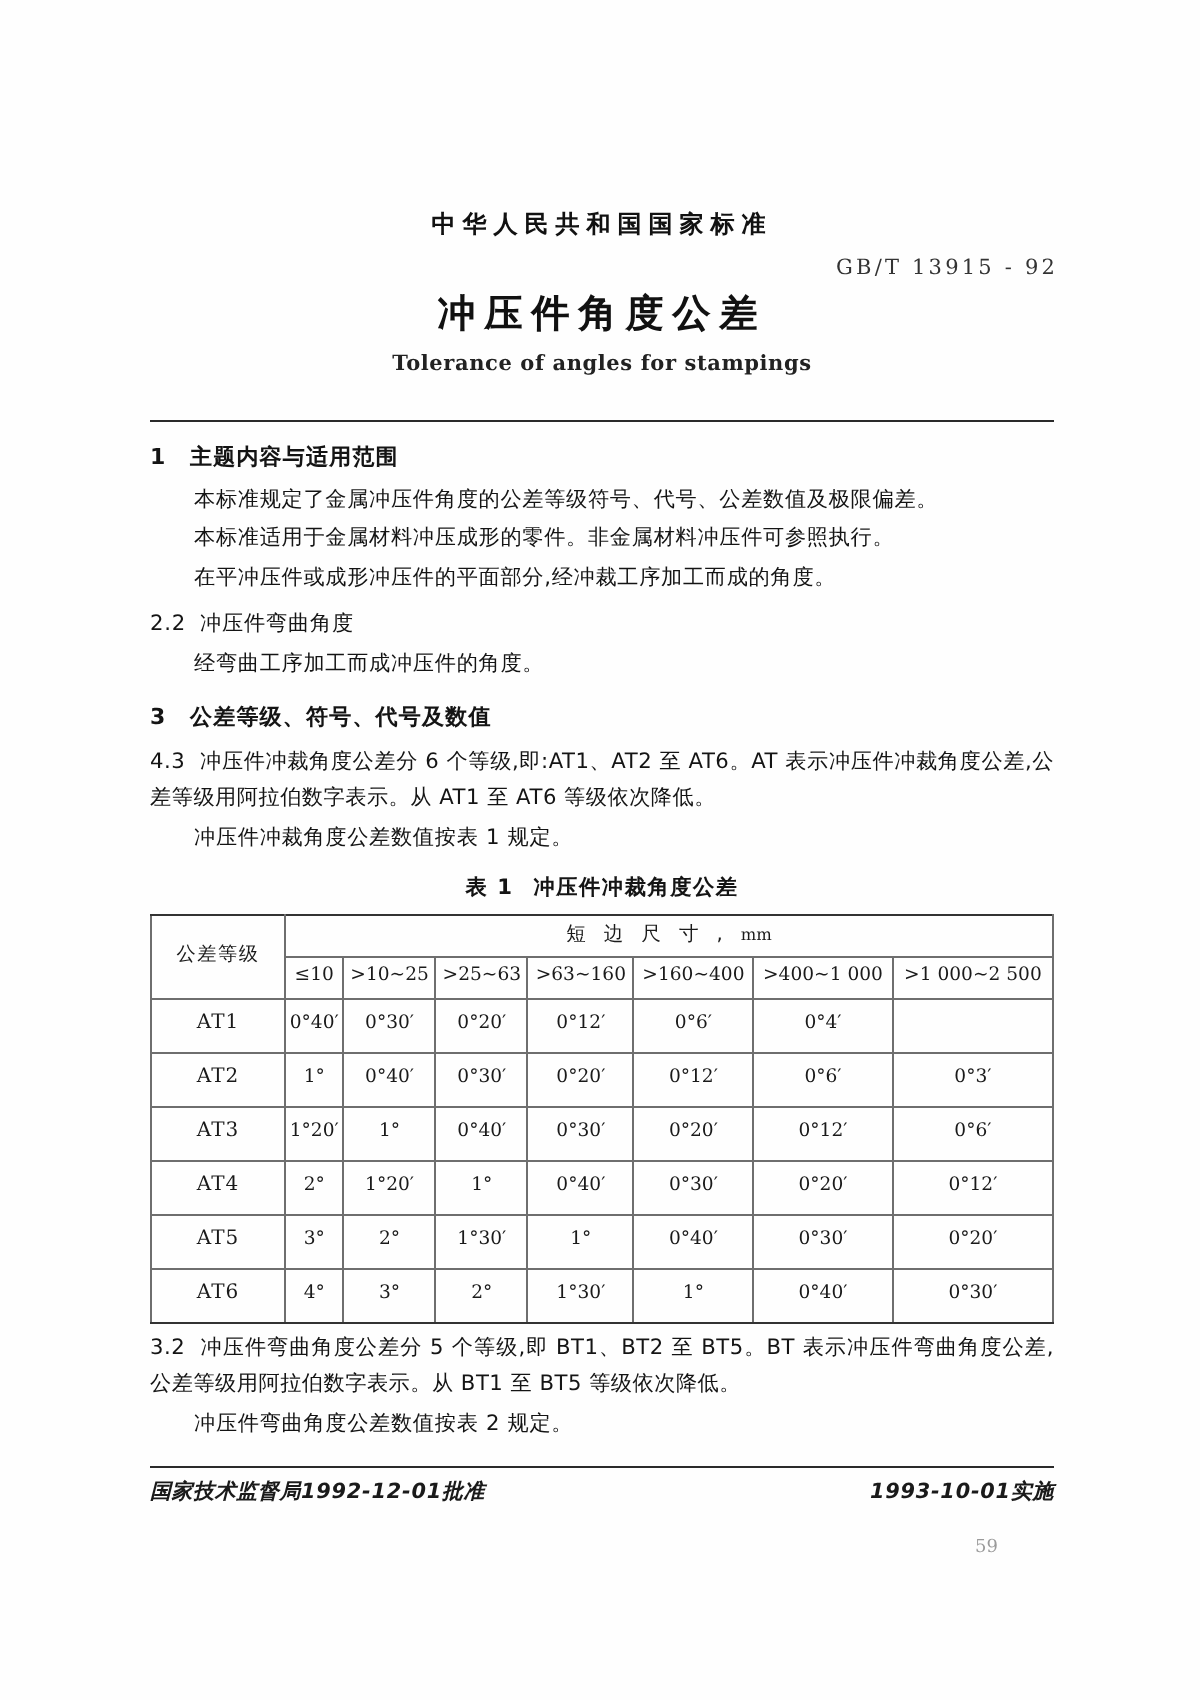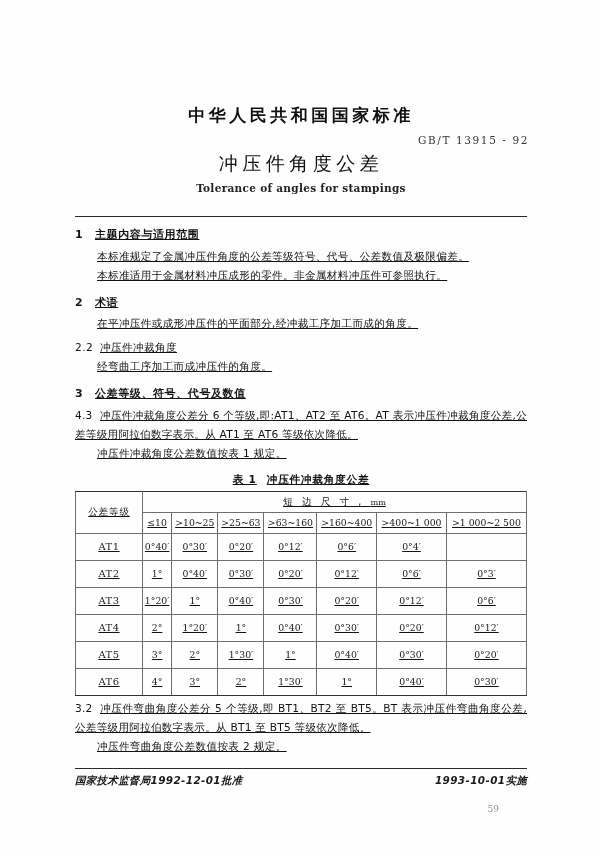--- a/index.html
+++ b/index.html
@@ -28,33 +28,33 @@
     top: 0;
     width: 452px;
   }
 
   
   .masthead {
     padding-top: 104px;
     text-align: center;
   }
   .nat-std {
-    font-size: 17px;
+    font-size: 12px;
     font-weight: bold;
     letter-spacing: 3.5px;
     color: #111;
   }
   .title-row {
     position: relative;
     margin-top: 23px;
     height: 26px;
   }
   .doc-title {
     font-size: 19px;
-    font-weight: normal;
+    font-weight: bold;
     letter-spacing: 4.5px;
     color: #111;
     line-height: 26px;
   }
   .std-no {
     position: absolute;
     right: -2px;
     top: -16px;
     font-size: 10.5px;
     font-family: "DejaVu Serif", "Liberation Serif", serif;
@@ -74,21 +74,20 @@
     margin-top: 22px;
     border-top: 1.3px solid #2a2a2a;
     width: 452px;
   }
 
   
   .body-area {
     font-size: 10.6px;
     line-height: 18.5px;
     color: #141414;
-    text-decoration: underline;
   }
   .h-sec {
     font-weight: bold;
     font-size: 11px;
     margin-top: 9px;
     margin-bottom: 2px;
     letter-spacing: 0.6px;
   }
   .h-sec .num {
     display: inline-block;
@@ -227,26 +226,23 @@
     <div class="rule-top"></div>
 
     <div class="body-area">
 
       <div class="h-sec">
         <span class="num">1</span><span>主题内容与适用范围</span>
       </div>
       <div class="para">本标准规定了金属冲压件角度的公差等级符号、代号、公差数值及极限偏差。</div>
       <div class="para">本标准适用于金属材料冲压成形的零件。非金属材料冲压件可参照执行。</div>
 
-      <div class="h-sec">
-        <span class="num">2</span><span>术语</span>
-      </div>
       <div class="para-ind">在平冲压件或成形冲压件的平面部分,经冲裁工序加工而成的角度。</div>
       <div class="h-sub">
-        <span class="num">2.2</span><span>冲压件冲裁角度</span>
+        <span class="num">2.2</span><span>冲压件弯曲角度</span>
       </div>
       <div class="para-ind">经弯曲工序加工而成冲压件的角度。</div>
 
       <div class="h-sec">
         <span class="num">3</span><span>公差等级、符号、代号及数值</span>
       </div>
       <div class="para-hang">
         <span class="num">4.3</span><span>冲压件冲裁角度公差分 6 个等级,即:AT1、AT2 至 AT6。AT 表示冲压件冲裁角度公差,公差等级用阿拉伯数字表示。从 AT1 至 AT6 等级依次降低。</span>
       </div>
       <div class="para-ind">冲压件冲裁角度公差数值按表 1 规定。</div>

